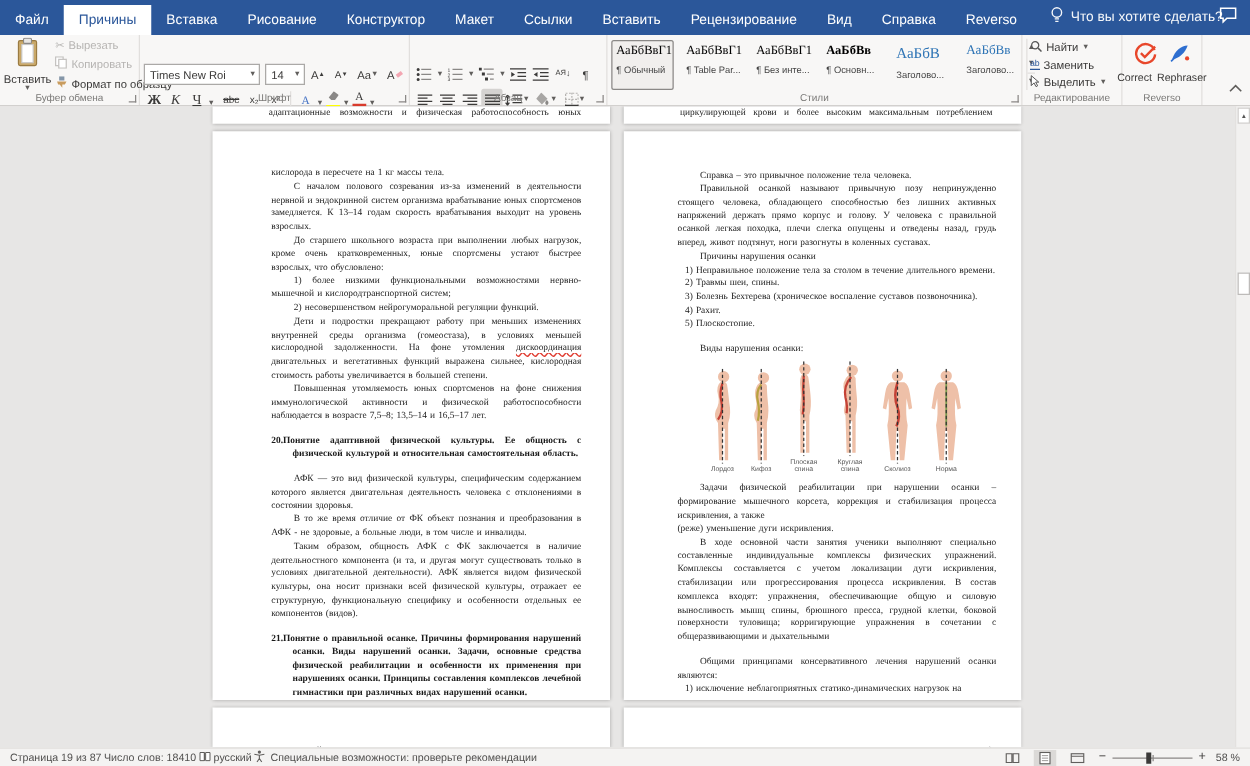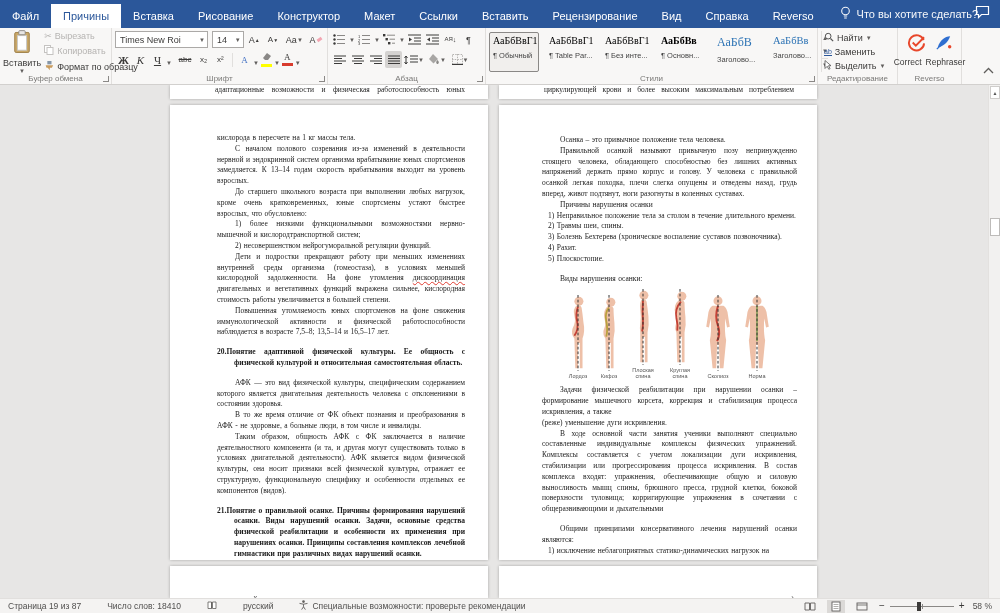--- a/index.html
+++ b/index.html
@@ -16,21 +16,21 @@
   
   .ribbon { height:57px; background:#f8f7f6; border-bottom:1px solid #d2d0ce; display:flex; align-items:stretch; font-size:9px; color:#3b3a39; position:relative; }
   .rgroup { position:relative; border-right:1px solid #e1dfdd; padding:3px 3px 12px 3px; display:flex; }
   .rgroup-label { position:absolute; bottom:1px; left:0; right:0; text-align:center; font-size:8px; color:#7a7977; }
   .launcher { position:absolute; right:2px; bottom:2px; width:6px; height:6px; border-right:1px solid #8a8886; border-bottom:1px solid #8a8886; cursor:pointer; }
   .rbtn { display:flex; align-items:center; gap:3px; padding:1px 3px; border-radius:2px; cursor:pointer; white-space:nowrap; }
   .rbtn.disabled { color:#b6b4b2; cursor:default; }
   .sbtn { width:17px; height:17px; display:flex; align-items:center; justify-content:center; cursor:pointer; border-radius:2px; }
   .sbtn.active { background:#d5d3d1; }
   .caret { font-size:6px; color:#605e5c; line-height:1; }
-  .row { display:flex; align-items:center; }
+  .row { display:flex; align-items:center;margin-top:20px; }
 
   
   .g-clip { width:112px; }
   .paste { width:44px; display:flex; flex-direction:column; align-items:center; justify-content:center; cursor:pointer; }
   .paste .lbl { margin-top:2px; }
   .clip-col { display:flex; flex-direction:column; justify-content:center; gap:2px; }
 
   
   .g-font { width:216px; flex-direction:column; }
   .combo { background:#fff; border:1px solid #aba9a7; height:17px; display:flex; align-items:center; justify-content:space-between; padding:0 2px 0 4px; font-size:9px; overflow:hidden; cursor:pointer; }
@@ -92,21 +92,21 @@
   .figure { display:flex; justify-content:center; align-items:flex-end; gap:7px; margin:5px 0 6px; }
   .pose { display:flex; flex-direction:column; align-items:center; }
   .pose .plbl { font-size:5.5px; line-height:6px; color:#555; text-align:center; margin-top:2px; max-width:30px; }
 
   
   .vscroll { position:absolute; right:0; top:0; width:12px; height:100%; background:#f2f1f0; border-left:1px solid #e3e1df; }
   .vs-up { position:absolute; top:1px; left:1px; width:10px; height:13px; background:#fff; border:1px solid #cfcdcb; display:flex; align-items:center; justify-content:center; font-size:5px; color:#555; cursor:pointer; }
   .vs-thumb { position:absolute; top:133px; left:1px; width:10px; height:18px; background:#fff; border:1px solid #bdbbb9; cursor:pointer; }
 
   
-  .statusbar { position:absolute; bottom:0; left:0; width:1000px; height:15px; background:#f4f3f2; border-top:1px solid #e1dfdd; display:flex; align-items:center; font-size:8.5px; color:#504f4e; padding:0 8px; gap:26px; }
+  .statusbar { position:absolute; bottom:0; left:0; width:1000px; height:15px; background:#f4f3f2; border-top:1px solid #e1dfdd; display:flex; align-items:center; font-size:8.5px; color:#504f4e; padding:0 8px; gap:2px; }
   .sb-item { display:flex; align-items:center; gap:4px; cursor:pointer; white-space:nowrap; }
   .sb-right { margin-left:auto; display:flex; align-items:center; gap:8px; }
   .viewbtn { width:18px; height:13px; display:flex; align-items:center; justify-content:center; cursor:pointer; }
   .viewbtn.active { background:#dbd9d7; }
   .zoomslider { display:flex; align-items:center; gap:5px; }
   .ztrack { position:relative; width:64px; height:1px; background:#8a8886; }
   .ztick { position:absolute; left:50%; top:-2px; width:1px; height:5px; background:#8a8886; }
   .zthumb { position:absolute; left:42%; top:-4px; width:4px; height:9px; background:#3b3a39; cursor:pointer; }
   .zbtn { font-size:10px; color:#3b3a39; cursor:pointer; line-height:1; }
 </style>
@@ -486,21 +486,21 @@
         <p class="para ind">Таким образом, общность АФК с ФК заключается в наличие деятельностного компонента (и та, и другая могут существовать только в условиях двигательной деятельности). АФК является видом физической культуры, она носит признаки всей физической культуры, отражает ее структурную, функциональную специфику и особенности отдельных ее компонентов (видов).</p>
 
         <p class="para head gap">21.Понятие о правильной осанке. Причины формирования нарушений осанки. Виды нарушений осанки. Задачи, основные средства физической реабилитации и особенности их применения при нарушениях осанки. Принципы составления комплексов лечебной гимнастики при различных видах нарушений осанки.</p>
 
     </div>
   </div>
 
   <div class="page pg-main pR">
     <div class="content">
 
-        <p class="para ind">Осанка – это привычное положение тела человека.</p>
+        <p class="para ind">Справка – это привычное положение тела человека.</p>
 
         <p class="para ind">Правильной осанкой называют привычную позу непринужденно стоящего человека, обладающего способностью без лишних активных напряжений держать прямо корпус и голову. У человека с правильной осанкой легкая походка, плечи слегка опущены и отведены назад, грудь вперед, живот подтянут, ноги разогнуты в коленных суставах.</p>
 
         <p class="para ind">Причины нарушения осанки</p>
 
         <p class="para list">1)  Неправильное положение тела за столом в течение длительного времени.</p>
 
         <p class="para list">2)  Травмы шеи, спины.</p>
 
         <p class="para list">3)  Болезнь Бехтерева (хроническое воспаление суставов позвоночника).</p>

